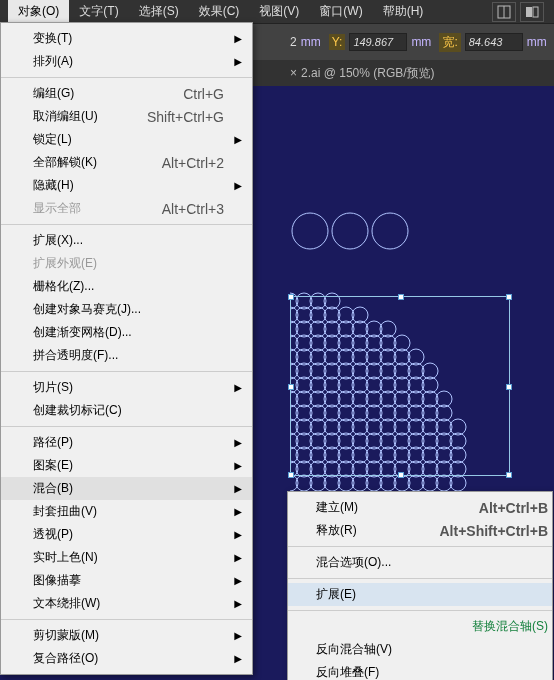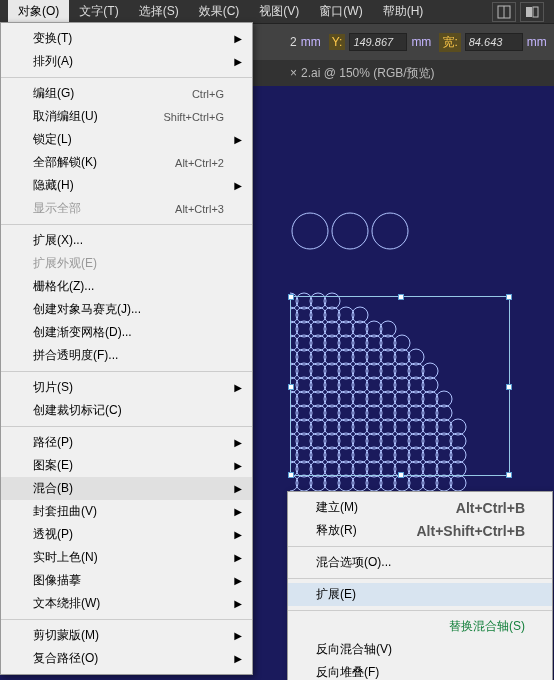--- a/index.html
+++ b/index.html
@@ -18,25 +18,25 @@
 .tabbar .close { font-size: 12px; }
 .canvas { position: absolute; left: 290px; top: 86px; right: 0; bottom: 0; background: #1a1a5c; }
 .selbox { position: absolute; left: 0; top: 210px; width: 220px; height: 180px; border: 1px solid #96c8e6; }
 .handle { position: absolute; width: 6px; height: 6px; background: #fff; border: 1px solid #5a9fd4; }
 .circles { position: absolute; left: 0; top: 125px; }
 .circles circle { fill: none; stroke: #b0c4ff; stroke-width: 1; }
 .dropdown { position: absolute; left: 0; top: 22px; width: 253px; background: #f0f0f0; border: 1px solid #999; box-shadow: 2px 2px 6px rgba(0,0,0,.4); padding: 4px 0; }
 .dropdown .mi { display: flex; align-items: center; padding: 3px 28px 3px 32px; color: #000; cursor: default; position: relative; }
 .dropdown .mi.disabled { color: #999; }
 .dropdown .mi.highlight { background: #e0e0e0; }
-.dropdown .mi .shortcut { margin-left: auto; color: #555; font-size: 11px; }
+.dropdown .mi .shortcut { margin-left: auto; color: #555; font-size: 14px; }
 .dropdown .mi .arrow { position: absolute; right: 10px; font-size: 10px; }
 .dropdown hr { border: none; border-top: 1px solid #ccc; margin: 4px 0; }
 .submenu { position: absolute; left: 287px; top: 491px; width: 266px; background: #f0f0f0; border: 1px solid #999; box-shadow: 2px 2px 6px rgba(0,0,0,.4); padding: 4px 0; }
-.submenu .mi { display: flex; align-items: center; padding: 3px 27px 3px 28px; color: #000; cursor: default; }
+.submenu .mi { display: flex; align-items: center; padding: 3px 4px 3px 28px; color: #000; cursor: default; }
 .submenu .mi.disabled { color: #15803d; justify-content: flex-end; }
 .submenu .mi.highlight { background: #d8e4f0; }
 .submenu .mi .shortcut { margin-left: auto; color: #555; font-size: 14px; font-weight: bold; }
 .submenu hr { border: none; border-top: 1px solid #ccc; margin: 4px 0; }
 </style>
 </head>
 <body>
 
 <div class="menubar">
   <div class="item active">对象(O)</div>

